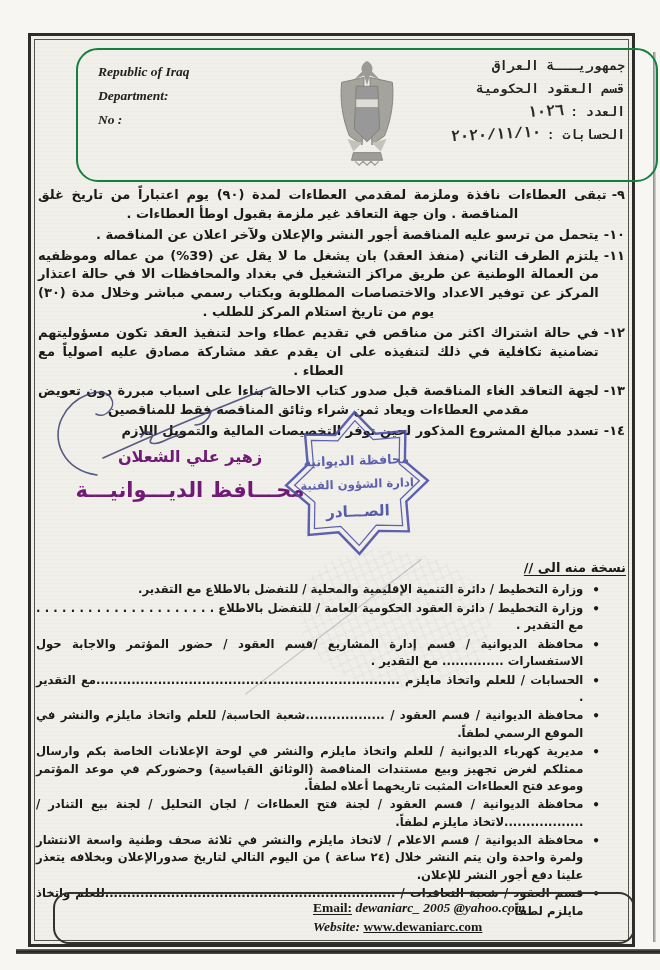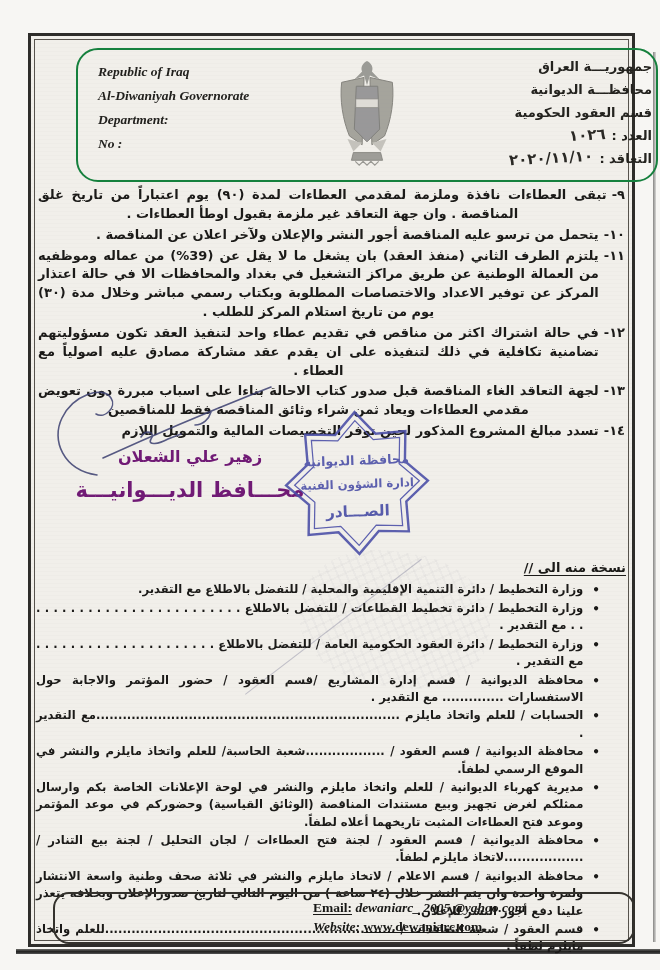--- a/index.html
+++ b/index.html
@@ -19,22 +19,22 @@
   .content{position:absolute;inset:0;color:#1d1c1a;}
 
   
   .header-box{position:absolute;left:40px;top:48px;width:578px;height:130px;
     border:2px solid #15803d;border-radius:22px;margin-left:36px;}
   .hdr-en{position:absolute;left:20px;top:10px;
     font-family:"Liberation Serif",serif;font-style:italic;font-weight:bold;
     font-size:13.5px;line-height:24px;color:#22211e;}
   .hdr-en .slashes{white-space:pre;font-style:normal;}
   .emblem{position:absolute;left:50%;top:8px;transform:translateX(-50%);opacity:.85;}
-  .hdr-ar{position:absolute;right:4px;top:5px;direction:rtl;text-align:right;
-    font-weight:bold;font-size:13px;line-height:23px;color:#24231f;}
+  .hdr-ar{position:absolute;right:31px;top:5px;direction:rtl;text-align:right;
+    font-weight:bold;font-size:13px;line-height:23px;color:#24231f;font-family:Liberation Mono, monospace;}
   .hdr-ar .row{display:flex;flex-direction:row;gap:6px;align-items:baseline;}
   .hand{display:inline-block;font-size:15px;transform:rotate(-3deg);letter-spacing:1px;color:#2a2925;}
 
   
   .body-text{position:absolute;left:38px;top:186px;width:587px;direction:rtl;
     font-weight:bold;font-size:13px;line-height:1.45;color:#1b1a18;}
   .b-item{display:flex;gap:5px;margin-bottom:2px;}
   .b-num{flex:0 0 auto;}
   .b-txt{flex:1;text-align:justify;}
   .b-item.center-last .b-txt{text-align-last:center;}
@@ -83,47 +83,45 @@
     <div class="frame-inner"></div>
   </div>
   <div class="bottom-bar"></div>
   <div class="right-edge"></div>
 
   <div class="content">
 
     <div class="header-box">
       <div class="hdr-en">
         <div>Republic of Iraq</div>
-        <div>Al-Diwaniyah Governorate</div>
         <div>Department:</div>
         <div>No :</div>
       </div>
 
       <svg class="emblem" width="78" height="114" viewBox="0 0 80 115">
         <path d="M40 2 C36 4 33 8 35 13 L27 21 L37 17 L40 27 L43 17 L53 21 L45 13 C47 8 44 4 40 2 Z" fill="#8d8d88"></path>
         <path d="M14 24 L37 19 L35 88 L22 79 C15 62 12 42 14 24 Z" fill="#98978f" stroke="#71706a" stroke-width="1"></path>
         <path d="M66 24 L43 19 L45 88 L58 79 C65 62 68 42 66 24 Z" fill="#98978f" stroke="#71706a" stroke-width="1"></path>
         <path d="M29 28 L51 28 L53 72 L40 85 L27 72 Z" fill="#8a8a8c" stroke="#6c6c68" stroke-width="1"></path>
         <rect x="28.5" y="41" width="23" height="9" fill="#dbd9d3" stroke="#7a7974" stroke-width=".8"></rect>
         <path d="M20 82 L35 86 L26 95 Z" fill="#bdbbb4"></path>
         <path d="M60 82 L45 86 L54 95 Z" fill="#bdbbb4"></path>
         <path d="M26 96 L54 96 L56 104 L24 104 Z" fill="#908f8a" stroke="#6c6b66" stroke-width=".8"></path>
         <path d="M28 105 l4 4 l4 -4 l4 4 l4 -4 l4 4 l4 -4" fill="none" stroke="#8a8984" stroke-width="1.2"></path>
       </svg>
 
       <div class="hdr-ar">
         <div>جمهوريـــة العراق</div>
-        <div>محافظـــة الديوانية</div>
         <div>قسم العقود الحكومية</div>
         <div class="row">
           <span>العدد :</span>
           <span class="hand">١٠٢٦</span>
         </div>
         <div class="row">
-          <span>التعاقد :</span>
+          <span>الحسابات :</span>
           <span class="hand">٢٠٢٠/١١/١٠</span>
         </div>
       </div>
     </div>
 
     <div class="body-text">
       <div class="b-item center-last">
         <span class="b-num">٩-</span>
         <span class="b-txt">تبقى العطاءات نافذة وملزمة لمقدمي العطاءات لمدة (٩٠) يوم اعتباراً من تاريخ غلق المناقصة . وان جهة التعاقد غير ملزمة بقبول اوطأ العطاءات .</span>
       </div>
@@ -173,23 +171,20 @@
 
     <div class="hatch"></div>
     <div class="pen-line"></div>
 
     <div class="copies">
       <div class="copies-head">نسخة منه الى //</div>
       <div class="c-item">
           <span class="c-txt">وزارة التخطيط / دائرة التنمية الإقليمية والمحلية / للتفضل بالاطلاع مع التقدير.</span>
         </div>
       <div class="c-item">
-          <span class="c-txt">وزارة التخطيط / دائرة تخطيط القطاعات / للتفضل بالاطلاع . . . . . . . . . . . . . . . . . . . . . . . . . . مع التقدير .</span>
-        </div>
-      <div class="c-item">
           <span class="c-txt">وزارة التخطيط / دائرة العقود الحكومية العامة / للتفضل بالاطلاع . . . . . . . . . . . . . . . . . . . . . مع التقدير .</span>
         </div>
       <div class="c-item">
           <span class="c-txt">محافظة الديوانية / قسم إدارة المشاريع /قسم العقود / حضور المؤتمر والاجابة حول الاستفسارات .............. مع التقدير .</span>
         </div>
       <div class="c-item">
           <span class="c-txt">الحسابات / للعلم واتخاذ مايلزم .....................................................................مع التقدير .</span>
         </div>
       <div class="c-item">
           <span class="c-txt">محافظة الديوانية / قسم العقود / ..................شعبة الحاسبة/ للعلم واتخاذ مايلزم والنشر في الموقع الرسمي لطفاً.</span>

